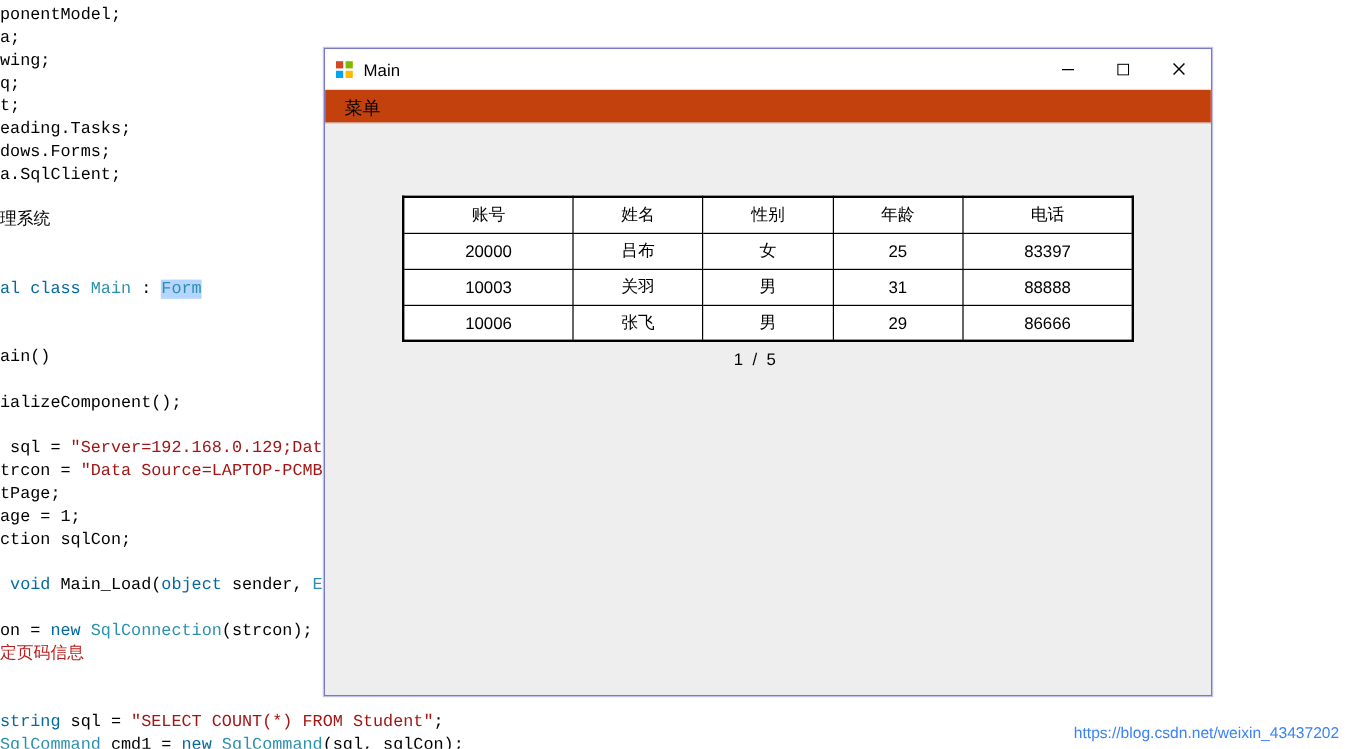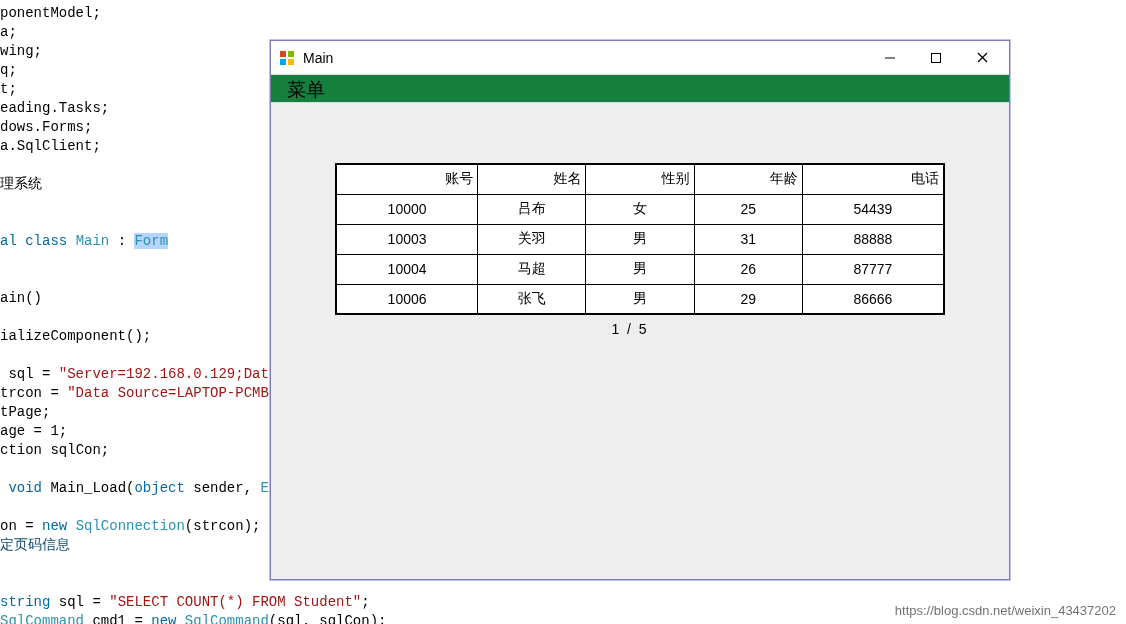--- a/index.html
+++ b/index.html
@@ -20,21 +20,21 @@
     padding: 4px 0;
     line-height: 19px;
     font-family: "Consolas", "Courier New", monospace;
     font-size: 14px;
     white-space: pre;
     color: #000;
   }
   .code-bg .kw   { color: #0369a1; }
   .code-bg .type { color: #2b91af; }
   .code-bg .str  { color: #a31515; }
-  .code-bg .com  { color: #0c4a6e; }
+  .code-bg .com  { color: #b91c1c; }
   .code-bg .hl   { background: #b5d5ff; margin-top: 28px; }
   .code-bg .grey { color: #000000; }
 
   
   .window {
     position: absolute;
     left: 270px;
     top: 40px;
     width: 740px;
     height: 540px;
@@ -63,26 +63,26 @@
   .titlebar .spacer { flex: 1; }
   .win-controls { display: flex; }
   .win-btn {
     width: 46px; height: 30px;
     display: flex; align-items: center; justify-content: center;
     font-family: "Segoe UI Symbol", sans-serif;
   }
   .win-btn svg { display: block; }
   .menubar {
     height: 28px;
-    background: #15803d;
+    background: #c2410c;
     border-bottom: 1px solid #ddd;
     display: flex;
-    align-items: flex-start;
+    align-items: flex-end;
     padding: 0 8px;
-    font-size: 19px;
+    font-size: 15px;
   }
   .menu-item {
     padding: 2px 8px;
   }
   .client {
     flex: 1;
     background: #eeeeee;
     position: relative;
     padding: 60px 50px;
   }
@@ -95,35 +95,35 @@
     font-family: "SimSun","Microsoft YaHei", sans-serif;
     font-size: 14px;
   }
   .data-table th, .data-table td {
     border: 1px solid #000;
     height: 30px;
     text-align: center;
     vertical-align: middle;
     padding: 0 4px;
   }
-  .data-table th { font-weight: normal; text-align: right; }
+  .data-table th { font-weight: normal; }
   .pager {
     width: 610px;
     margin: 6px auto 0;
     text-align: center;
     font-size: 14px;
     font-family: "SimSun", sans-serif;
     padding-right: 20px;
     letter-spacing: 2px;
   }
   .watermark {
     position: absolute;
     right: 10px;
     bottom: 6px;
-    color: #737373;
+    color: #3b82f6;
     font-size: 13px;
     font-family: Arial, sans-serif;
   }
 </style>
 </head>
 <body>
 
 <div class="code-bg" id="code-bg"><div><span class="grey">ponentModel</span><span>;</span></div><div><span>a</span><span>;</span></div><div><span>wing</span><span>;</span></div><div><span>q</span><span>;</span></div><div><span>t</span><span>;</span></div><div><span>eading.Tasks</span><span>;</span></div><div><span>dows.Forms</span><span>;</span></div><div><span>a.SqlClient</span><span>;</span></div><div>&nbsp;</div><div><span>理系统</span></div><div>&nbsp;</div><div>&nbsp;</div><div><span class="kw">al </span><span class="kw">class </span><span class="type">Main</span><span> : </span><span class="type hl">Form</span></div><div>&nbsp;</div><div>&nbsp;</div><div><span>ain()</span></div><div>&nbsp;</div><div><span>ializeComponent();</span></div><div>&nbsp;</div><div><span> sql = </span><span class="str">"Server=192.168.0.129;Databa</span></div><div><span>trcon = </span><span class="str">"Data Source=LAPTOP-PCMBBBQ</span></div><div><span>tPage;</span></div><div><span>age = 1;</span></div><div><span>ction </span><span>sqlCon;</span></div><div>&nbsp;</div><div><span class="kw"> void </span><span>Main_Load(</span><span class="kw">object </span><span>sender, </span><span class="type">Event</span></div><div>&nbsp;</div><div><span>on = </span><span class="kw">new </span><span class="type">SqlConnection</span><span>(strcon);</span></div><div><span class="com">定页码信息</span></div><div>&nbsp;</div><div>&nbsp;</div><div><span class="kw">string </span><span>sql = </span><span class="str">"SELECT COUNT(*) FROM Student"</span><span>;</span></div><div><span class="type">SqlCommand</span><span> cmd1 = </span><span class="kw">new </span><span class="type">SqlCommand</span><span>(sql, sqlCon);</span></div></div>
 
 <div class="window">
@@ -166,41 +166,34 @@
           <tr id="thead-row">
             <th>账号</th>
             <th>姓名</th>
             <th>性别</th>
             <th>年龄</th>
             <th>电话</th>
           </tr>
         </thead>
       <tbody id="tbody">
           <tr>
-            <td>10000</td>
+            <td>20000</td>
             <td>吕布</td>
             <td>女</td>
             <td>25</td>
-            <td>54439</td>
+            <td>83397</td>
           </tr>
           <tr>
             <td>10003</td>
             <td>关羽</td>
             <td>男</td>
             <td>31</td>
             <td>88888</td>
           </tr>
           <tr>
-            <td>10004</td>
-            <td>马超</td>
-            <td>男</td>
-            <td>26</td>
-            <td>87777</td>
-          </tr>
-          <tr>
             <td>10006</td>
             <td>张飞</td>
             <td>男</td>
             <td>29</td>
             <td>86666</td>
           </tr>
         </tbody>
     </table>
     <div class="pager">1  /  5</div>
   </div>

